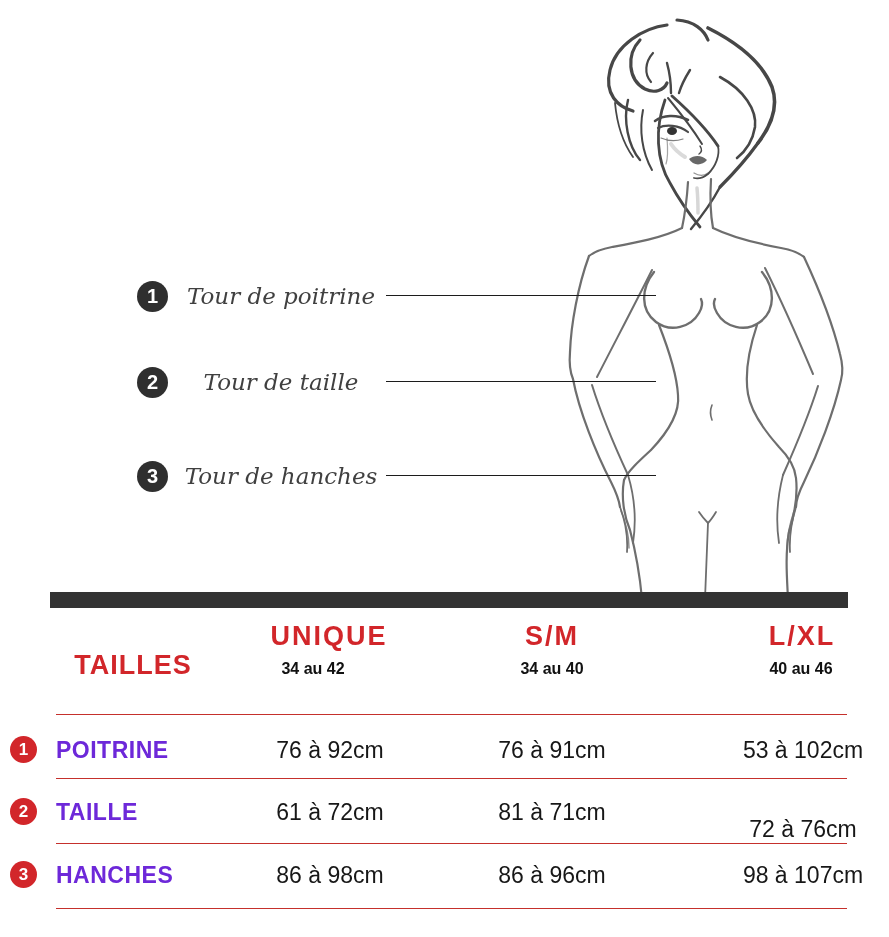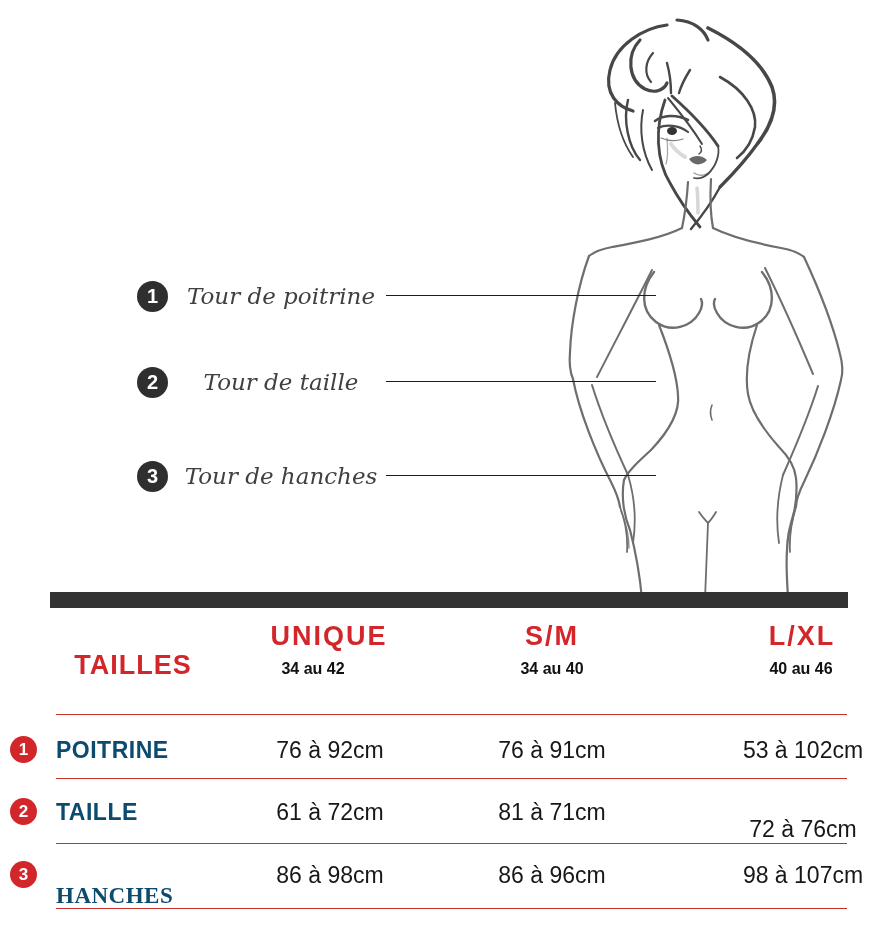--- a/index.html
+++ b/index.html
@@ -19,21 +19,21 @@
 
   
   .hdr{position:absolute;transform:translateX(-50%);white-space:nowrap;}
   .tailles{top:650px;left:133px;font-size:27px;font-weight:bold;color:#d2262a;letter-spacing:1px;}
   .size-name{top:621px;font-size:27px;font-weight:bold;color:#d2262a;letter-spacing:2px;}
   .size-range{top:660px;font-size:16px;font-weight:bold;color:#111;}
 
   
   .badge-red{position:absolute;left:10px;width:27px;height:27px;border-radius:50%;background:#d2262a;
     color:#fff;font-weight:bold;font-size:17px;display:flex;align-items:center;justify-content:center;}
-  .row-label{position:absolute;left:56px;font-size:23px;font-weight:bold;color:#0c4a6e;letter-spacing:.5px;white-space:nowrap;}
+  .row-label{position:absolute;left:56px;font-size:23px;font-weight:bold;color:#6d28d9;letter-spacing:.5px;white-space:nowrap;}
   .cell{position:absolute;transform:translateX(-50%);font-size:23px;color:#171717;white-space:nowrap;}
   .red-line{position:absolute;left:56px;width:791px;height:0;border-top:1px solid #c5302c;}
 </style>
 </head>
 <body>
 
 <div class="page">
 
   <svg class="figure-svg" viewBox="0 0 889 937" fill="none">
     <g stroke="#383838" stroke-width="3.2" stroke-linecap="round" fill="none" opacity="0.92">
@@ -134,18 +134,18 @@
   <div class="cell" style="left:552px;top:737px;">76 à 91cm</div>
   <div class="cell" style="left:803px;top:737px;">53 à 102cm</div>
 
   <div class="badge-red" style="top:798px;">2</div>
   <div class="row-label" style="top:799px;">TAILLE</div>
   <div class="cell" style="left:330px;top:799px;">61 à 72cm</div>
   <div class="cell" style="left:552px;top:799px;">81 à 71cm</div>
   <div class="cell" style="left:803px;top:799px;margin-top:17px;">72 à 76cm</div>
 
   <div class="badge-red" style="top:861px;">3</div>
-  <div class="row-label" style="top:883px;font-family:Liberation Serif, serif;">HANCHES</div>
+  <div class="row-label" style="top:862px;">HANCHES</div>
   <div class="cell" style="left:330px;top:862px;">86 à 98cm</div>
   <div class="cell" style="left:552px;top:862px;">86 à 96cm</div>
   <div class="cell" style="left:803px;top:862px;">98 à 107cm</div>
 
 </div>
 
 </body></html>

